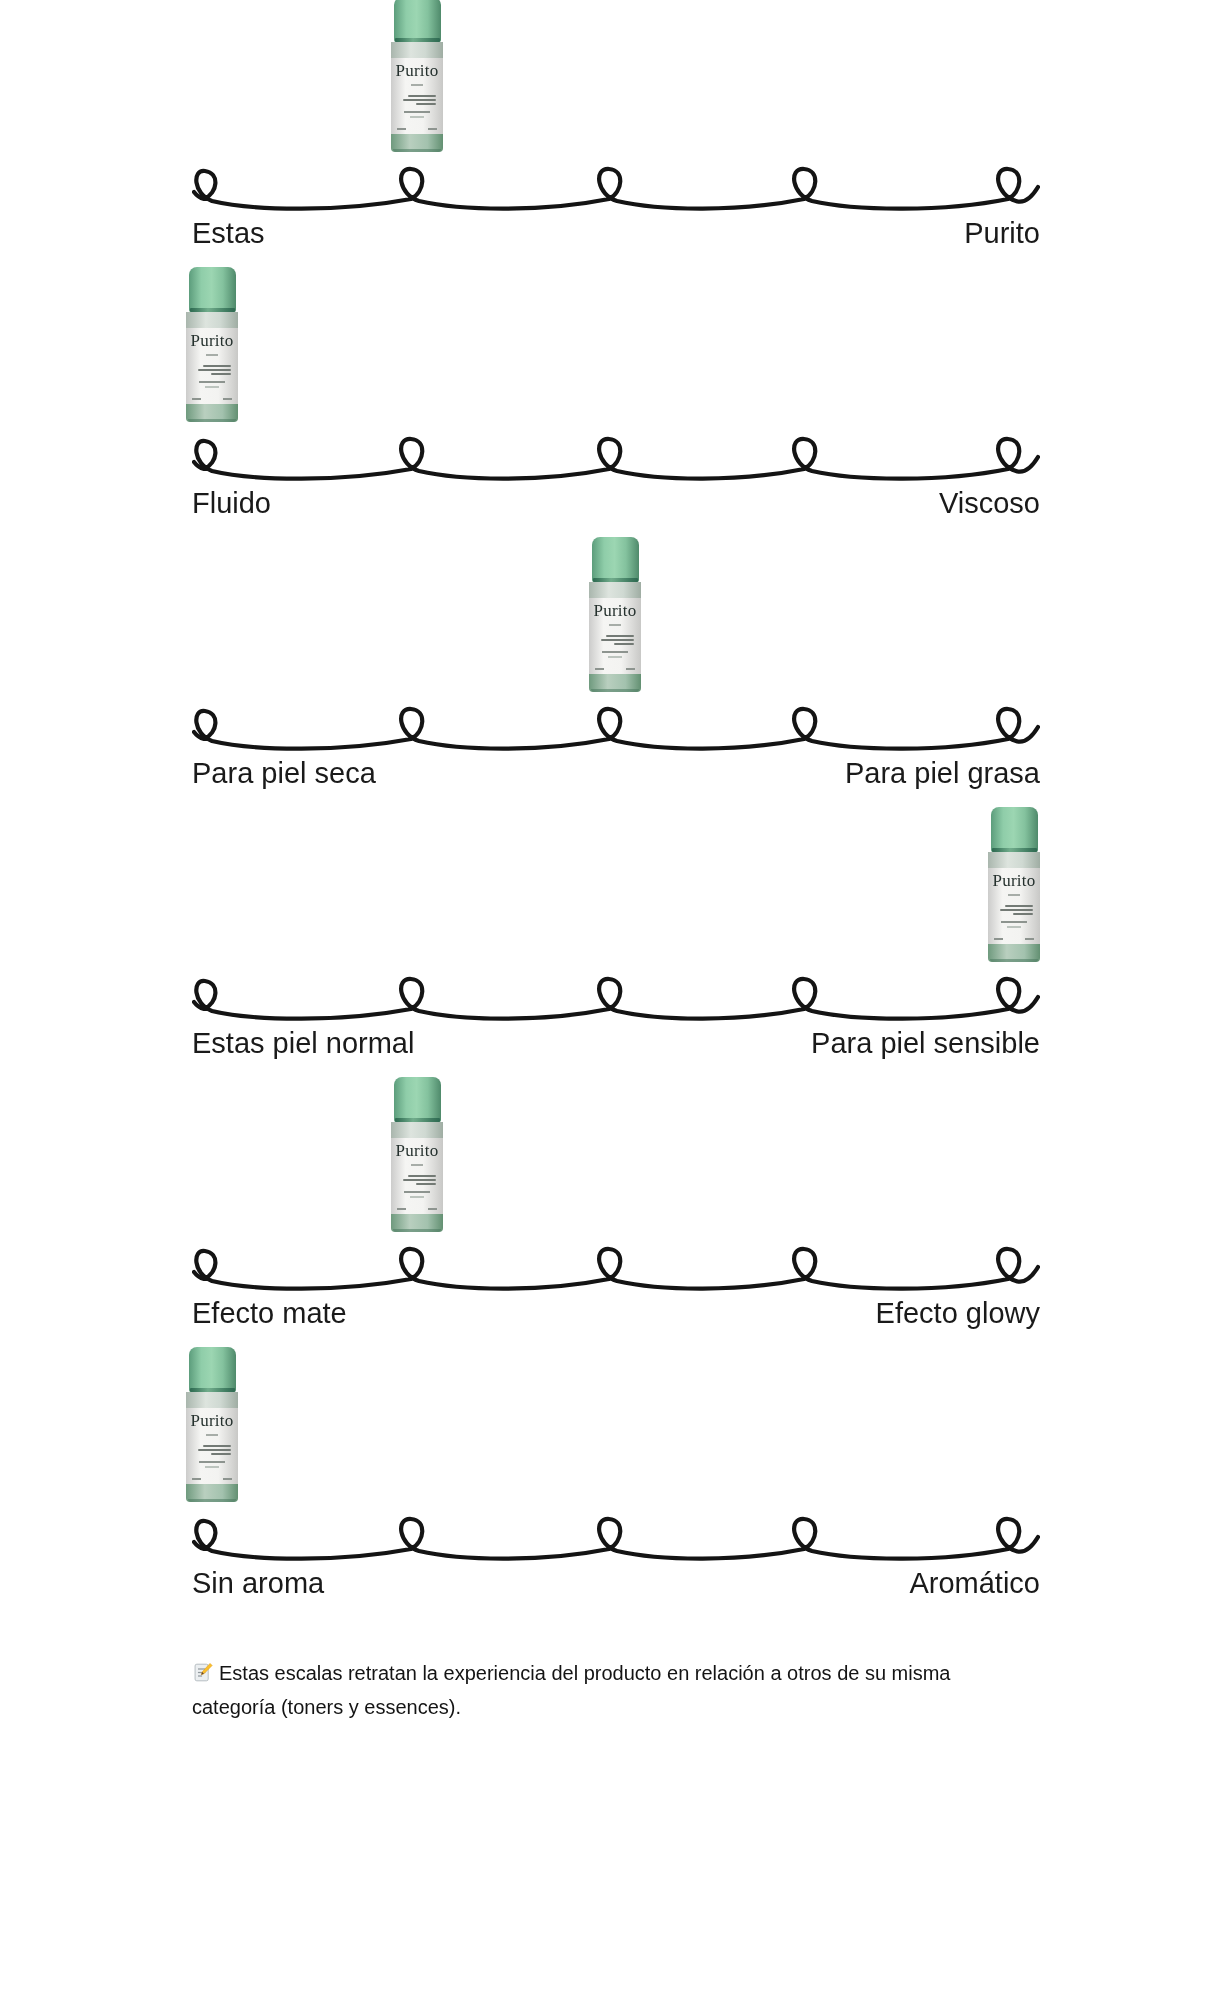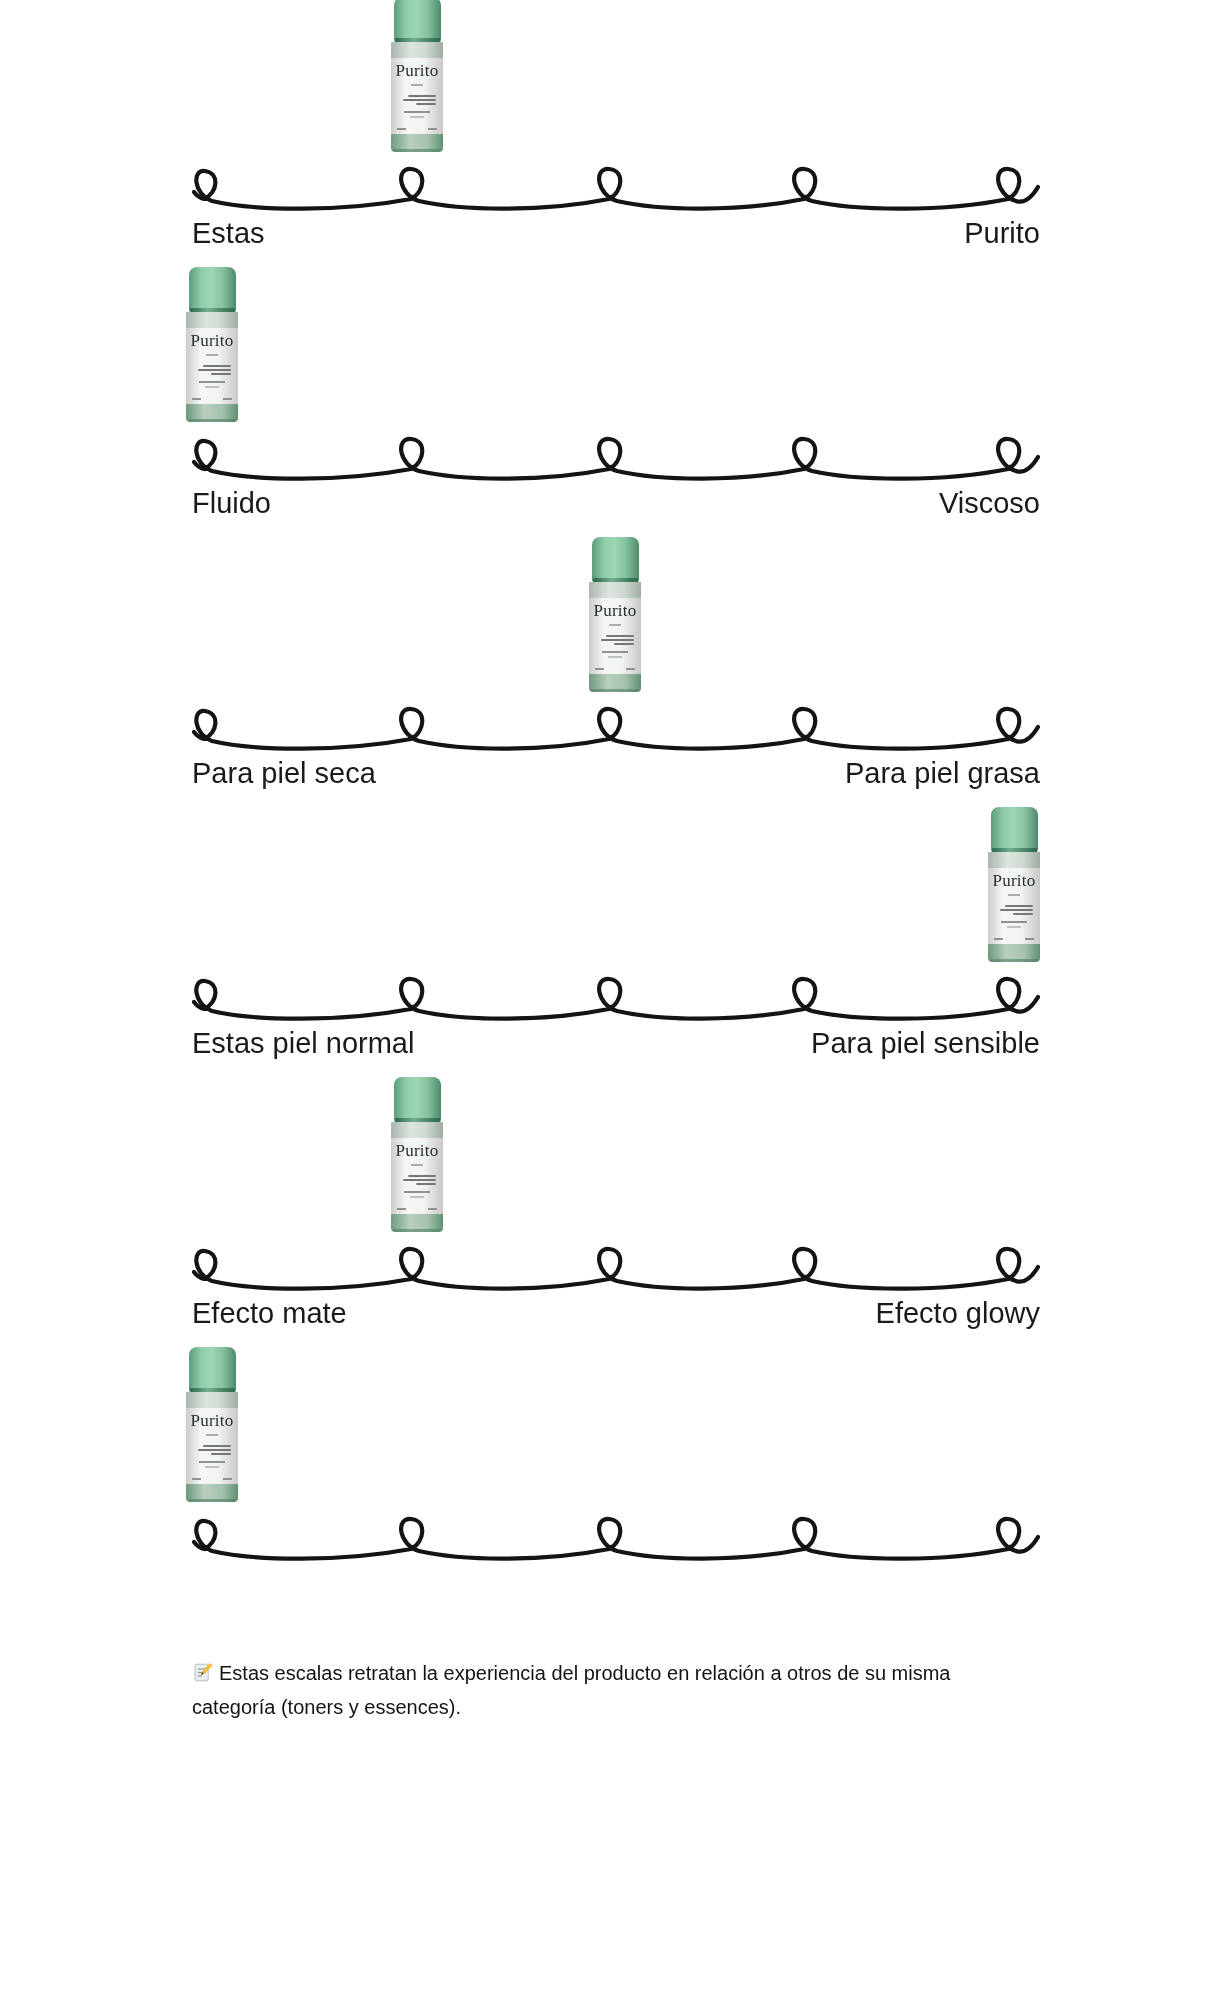--- a/index.html
+++ b/index.html
@@ -363,20 +363,24 @@
              C 401 2, 405 29, 425 35
              C 468 45, 548 46, 612 33
              C 626 26, 628 4, 612 3
              C 596 2, 600 29, 620 35
              C 663 45, 753 46, 816 33
              C 830 26, 832 4, 816 3
              C 800 2, 804 29, 824 35
              C 833 38, 840 31, 846 21" stroke="#141414" stroke-width="4.2" stroke-linecap="round" stroke-linejoin="round"></path>
   </svg>
 
+    <div class="labels">
+      <span>Sin aroma</span>
+      <span>Aromático</span>
+    </div>
   </section>
 
   <p class="note">
     <span class="note-icon">
       <svg viewBox="0 0 24 24" width="21" height="21" xmlns="http://www.w3.org/2000/svg">
         <rect x="3.5" y="2.5" width="15" height="19" rx="2" fill="#eceff1" stroke="#aeb6ba"></rect>
         <line x1="6.8" y1="8" x2="15.2" y2="8" stroke="#90989d" stroke-width="1.4"></line>
         <line x1="6.8" y1="12" x2="15.2" y2="12" stroke="#90989d" stroke-width="1.4"></line>
         <line x1="6.8" y1="16" x2="11.5" y2="16" stroke="#90989d" stroke-width="1.4"></line>
         <polygon points="20.6,1.6 23,4 13.6,13.5 10.6,14.5 11.6,11.5" fill="#fbc02d" stroke="#df9612" stroke-width="0.6"></polygon>

